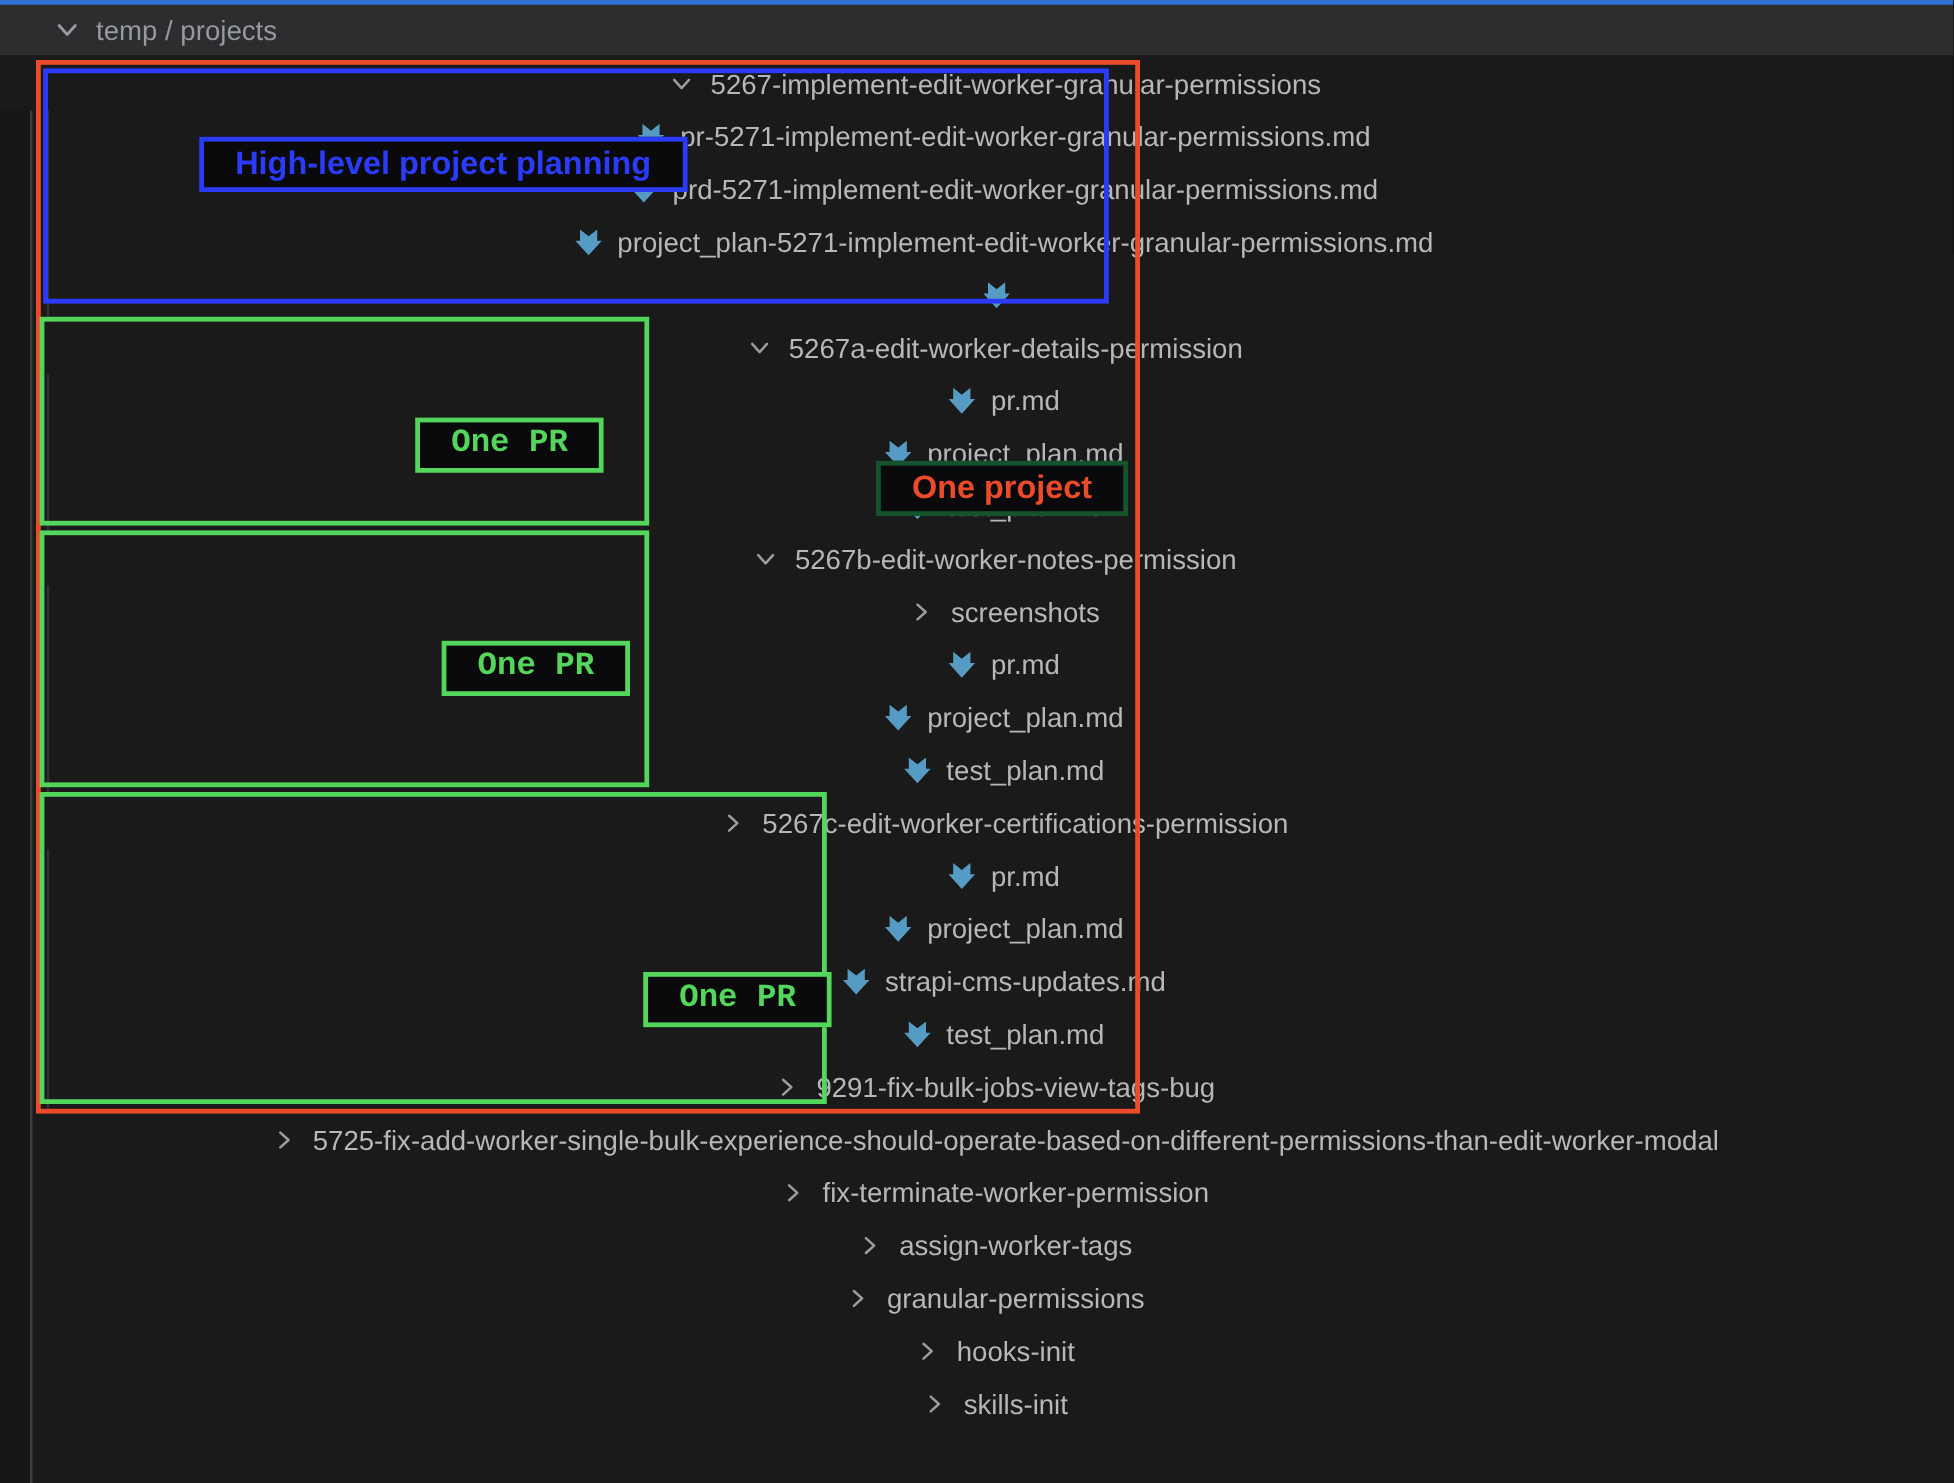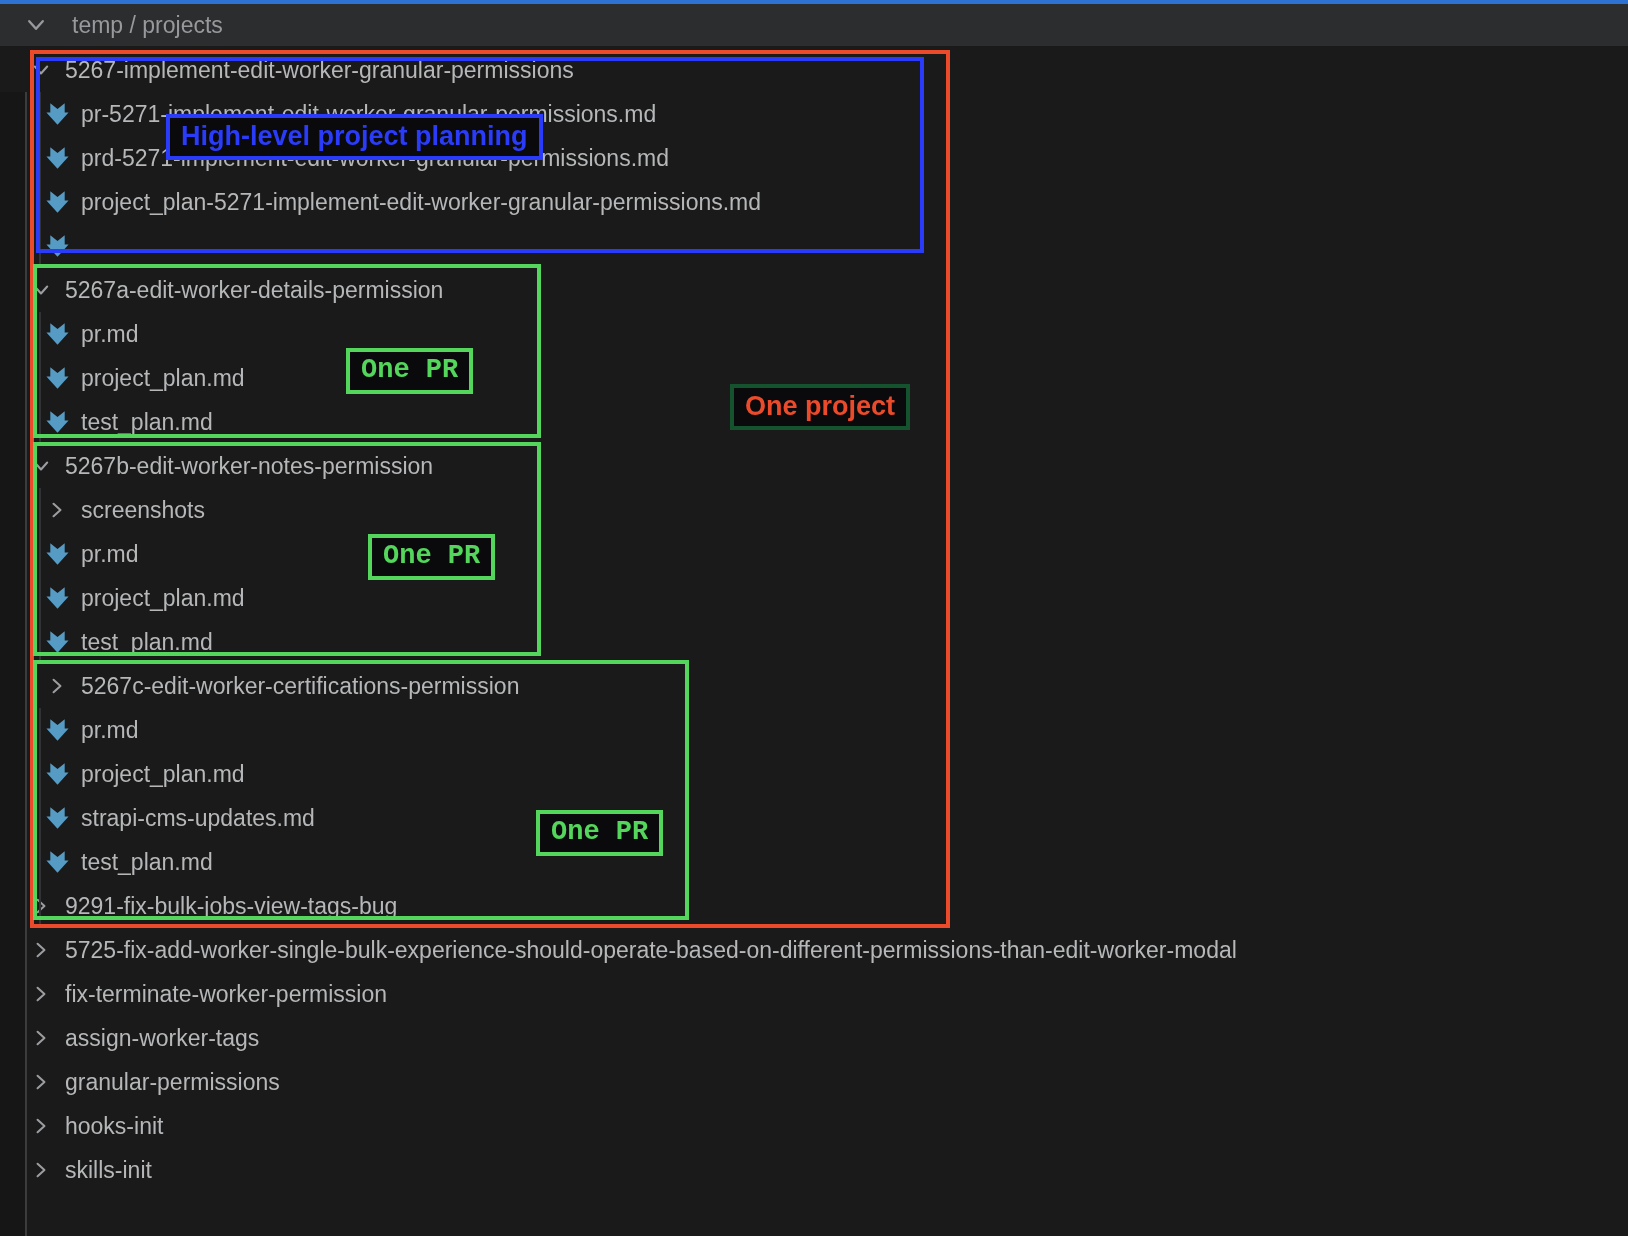--- a/index.html
+++ b/index.html
@@ -4,47 +4,47 @@
 <style>
   html,body{margin:0;padding:0;background:#111;}
   .screen{
     position:relative;width:1628px;height:1236px;overflow:hidden;
     background:#1a1a1a;font-family:"Liberation Sans","DejaVu Sans",sans-serif;
     -webkit-font-smoothing:antialiased;
   }
   .top-border{position:absolute;left:0;top:0;width:100%;height:4px;background:#2e72d4;z-index:3;}
   .header{
     position:absolute;left:0;top:4px;width:100%;height:42px;background:#2b2d2f;
-    display:flex;align-items:center;gap:24px;padding-left:24px;box-sizing:border-box;
+    display:flex;align-items:center;gap:12px;padding-left:44px;box-sizing:border-box;
     color:#97999c;font-size:23px;z-index:2;
   }
   .header .chev{flex:0 0 auto;display:flex;}
   .tree{position:absolute;left:0;top:46px;width:100%;bottom:0;background:#1a1a1a;}
   .gutter{position:absolute;left:0;top:46px;bottom:0;width:25px;background:#161616;z-index:1;}
   .root-line{position:absolute;left:25px;top:46px;bottom:0;width:2px;background:#3b3c3e;z-index:1;}
   #rows{position:absolute;left:0;top:48px;width:100%;z-index:2;}
-  .row{height:44px;display:flex;align-items:center;color:#b5b7b9;font-size:23px;cursor:pointer;}
+  .row{height:44px;display:flex;align-items:center;color:#b5b7b9;font-size:23px;cursor:pointer;justify-content:center;}
   .row .label{white-space:nowrap;}
   .row .icon-slot{display:flex;width:26px;flex:0 0 26px;justify-content:center;align-items:center;margin-right:11px;}
   .row.indent0{padding-left:28px;}
   .row.indent1{padding-left:44px;}
   .indent-guide{position:absolute;left:39px;width:2px;background:#313234;z-index:2;}
   
   .box{position:absolute;box-sizing:border-box;z-index:5;pointer-events:none;}
   .box.red{border:4px solid #eb4b2b;}
   .box.blue{border:4px solid #2a3cfa;}
   .box.green{border:4px solid #53d65b;}
   #one-project-box{left:30px;top:50px;width:920px;height:878px;}
   #planning-box{left:36px;top:57px;width:888px;height:196px;}
   #one-pr-box-1{left:33px;top:264px;width:508px;height:174px;}
   #one-pr-box-2{left:33px;top:442px;width:508px;height:214px;}
   #one-pr-box-3{left:33px;top:660px;width:656px;height:260px;}
   .anno-label{
     position:absolute;z-index:10;background:#0a0a0c;font-weight:bold;font-size:27px;
-    padding:2px 11px;box-sizing:border-box;white-space:nowrap;pointer-events:none;line-height:1.25;
+    padding:2px 26px;box-sizing:border-box;white-space:nowrap;pointer-events:none;line-height:1.25;
   }
   .anno-label.blue{border:4px solid #2a3cfa;color:#2a3cfa;}
   .anno-label.green{border:4px solid #53d65b;color:#53d65b;font-family:Liberation Mono, monospace;}
   .anno-label.red{border:4px solid #14532d;color:#eb4b2b;}
   #planning-label{left:166px;top:114px;}
   #one-pr-label-1{left:346px;top:348px;}
   #one-pr-label-2{left:368px;top:534px;}
   #one-pr-label-3{left:536px;top:810px;}
   #one-project-label{left:730px;top:384px;}
 </style>

